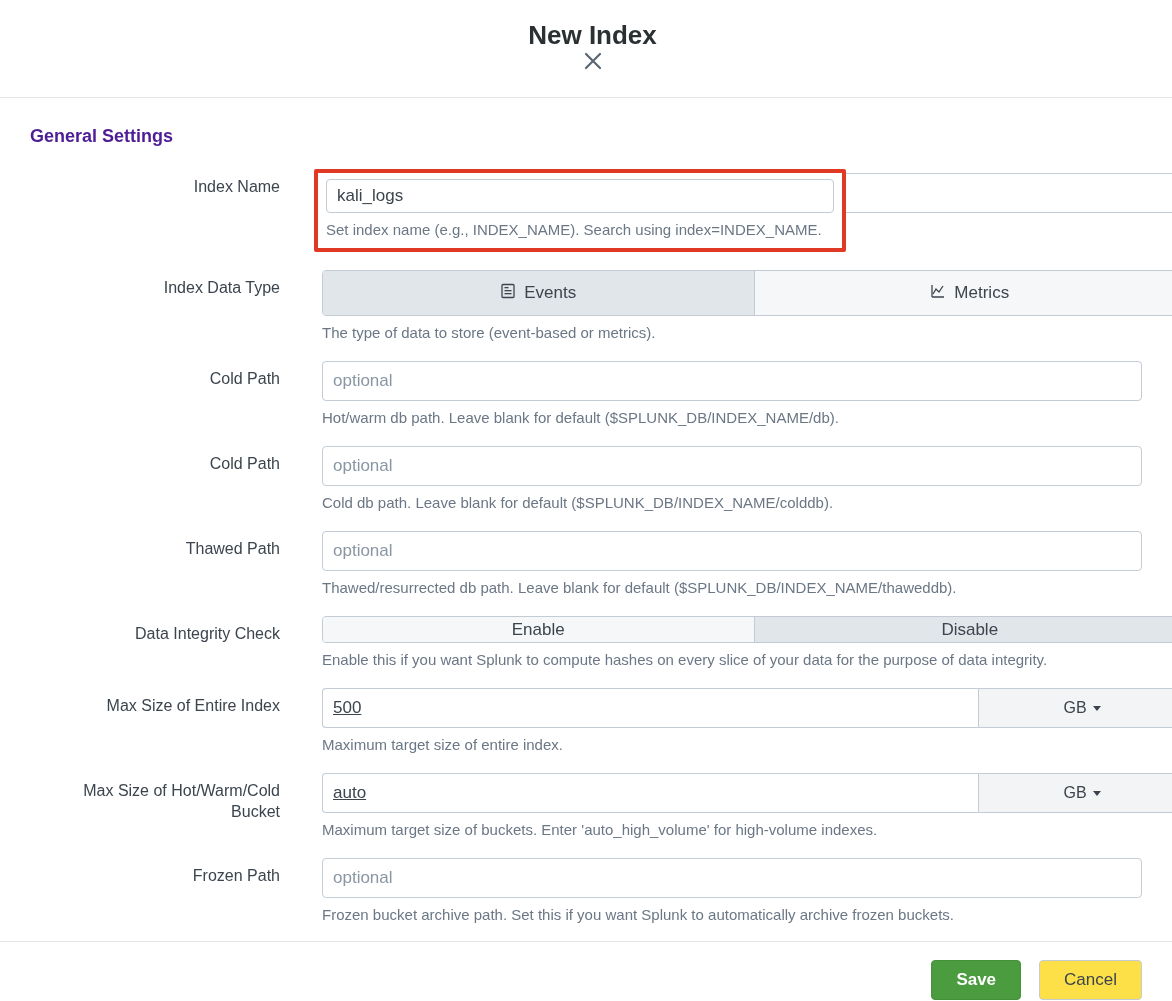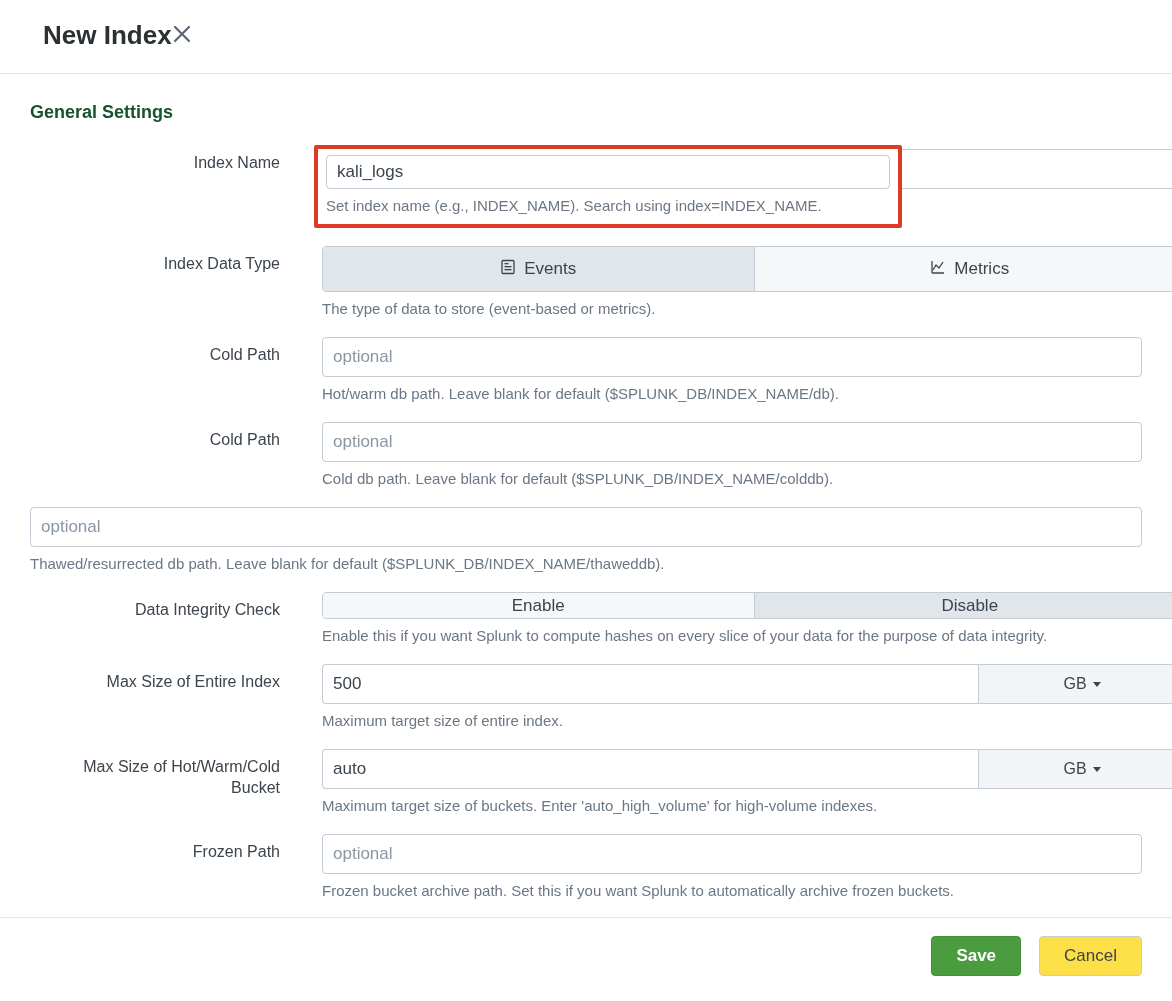--- a/index.html
+++ b/index.html
@@ -5,42 +5,43 @@
     * { box-sizing: border-box; margin: 0; padding: 0; }
     body {
       font-family: -apple-system, BlinkMacSystemFont, "Segoe UI", Helvetica, Arial, sans-serif;
       background: #fff;
       color: #3c444d;
       width: 1172px;
     }
     .dialog-header {
       display: flex;
       align-items: center;
-      justify-content: flex-start;
+      justify-content: flex-end;
       padding: 20px 30px 22px 43px;
       border-bottom: 1px solid #e6e6e6;
+      flex-direction: column;
     }
     .dialog-title {
       font-size: 26px;
       font-weight: 600;
       color: #2b3033;
     }
     .close-x {
       font-size: 24px;
       color: #5c6773;
       cursor: pointer;
       line-height: 1;
     }
     .dialog-body {
       padding: 28px 30px 10px 30px;
     }
     .section-title {
       font-size: 18px;
       font-weight: 700;
-      color: #14532d;
+      color: #4c1d95;
       margin-bottom: 22px;
     }
     .form-row {
       display: flex;
       align-items: flex-start;
       margin-bottom: 18px;
       gap: 24px;
     }
     .form-label {
       width: 268px;
@@ -70,21 +71,21 @@
       border: 1px solid #c3cbd4;
       border-radius: 4px;
       background: #fff;
     }
     input.text-input::placeholder {
       color: #8a96a3;
     }
     .redbox {
       border: 4px solid #e03a26;
       padding: 6px 8px 8px 8px;
-      width: 588px;
+      width: 532px;
       border-radius: 2px;
       margin-left: -8px;
     }
     .redbox input.text-input {
       width: 100%;
     }
     .index-name-outer {
       position: relative;
     }
     .index-name-full {
@@ -131,20 +132,21 @@
     .toggle-btn svg { width: 16px; height: 16px; }
     .input-with-unit {
       display: flex;
       width: 864px;
     }
     .input-with-unit input.text-input {
       flex: 1;
       border-top-right-radius: 0;
       border-bottom-right-radius: 0;
       border-right: none;
+      text-decoration: underline;
     }
     .unit-btn {
       width: 208px;
       display: flex;
       align-items: center;
       justify-content: center;
       gap: 6px;
       background: #f2f4f5;
       border: 1px solid #c3cbd4;
       border-top-right-radius: 4px;
@@ -254,20 +256,21 @@
 
   <div class="form-row">
     <div class="form-label">Cold Path</div>
     <div class="form-control-wrap">
       <input class="text-input full-width-864" type="text" placeholder="optional" style="">
       <div class="hint">Cold db path. Leave blank for default ($SPLUNK_DB/INDEX_NAME/colddb).</div>
     </div>
   </div>
 
   <div class="form-row">
+    <div class="form-label">Thawed Path</div>
     <div class="form-control-wrap">
       <input class="text-input full-width-864" type="text" placeholder="optional" style="">
       <div class="hint">Thawed/resurrected db path. Leave blank for default ($SPLUNK_DB/INDEX_NAME/thaweddb).</div>
     </div>
   </div>
 
   <div class="form-row">
     <div class="form-label">Data Integrity Check</div>
     <div class="form-control-wrap">
       <div class="toggle-group" style="height:27px;">

